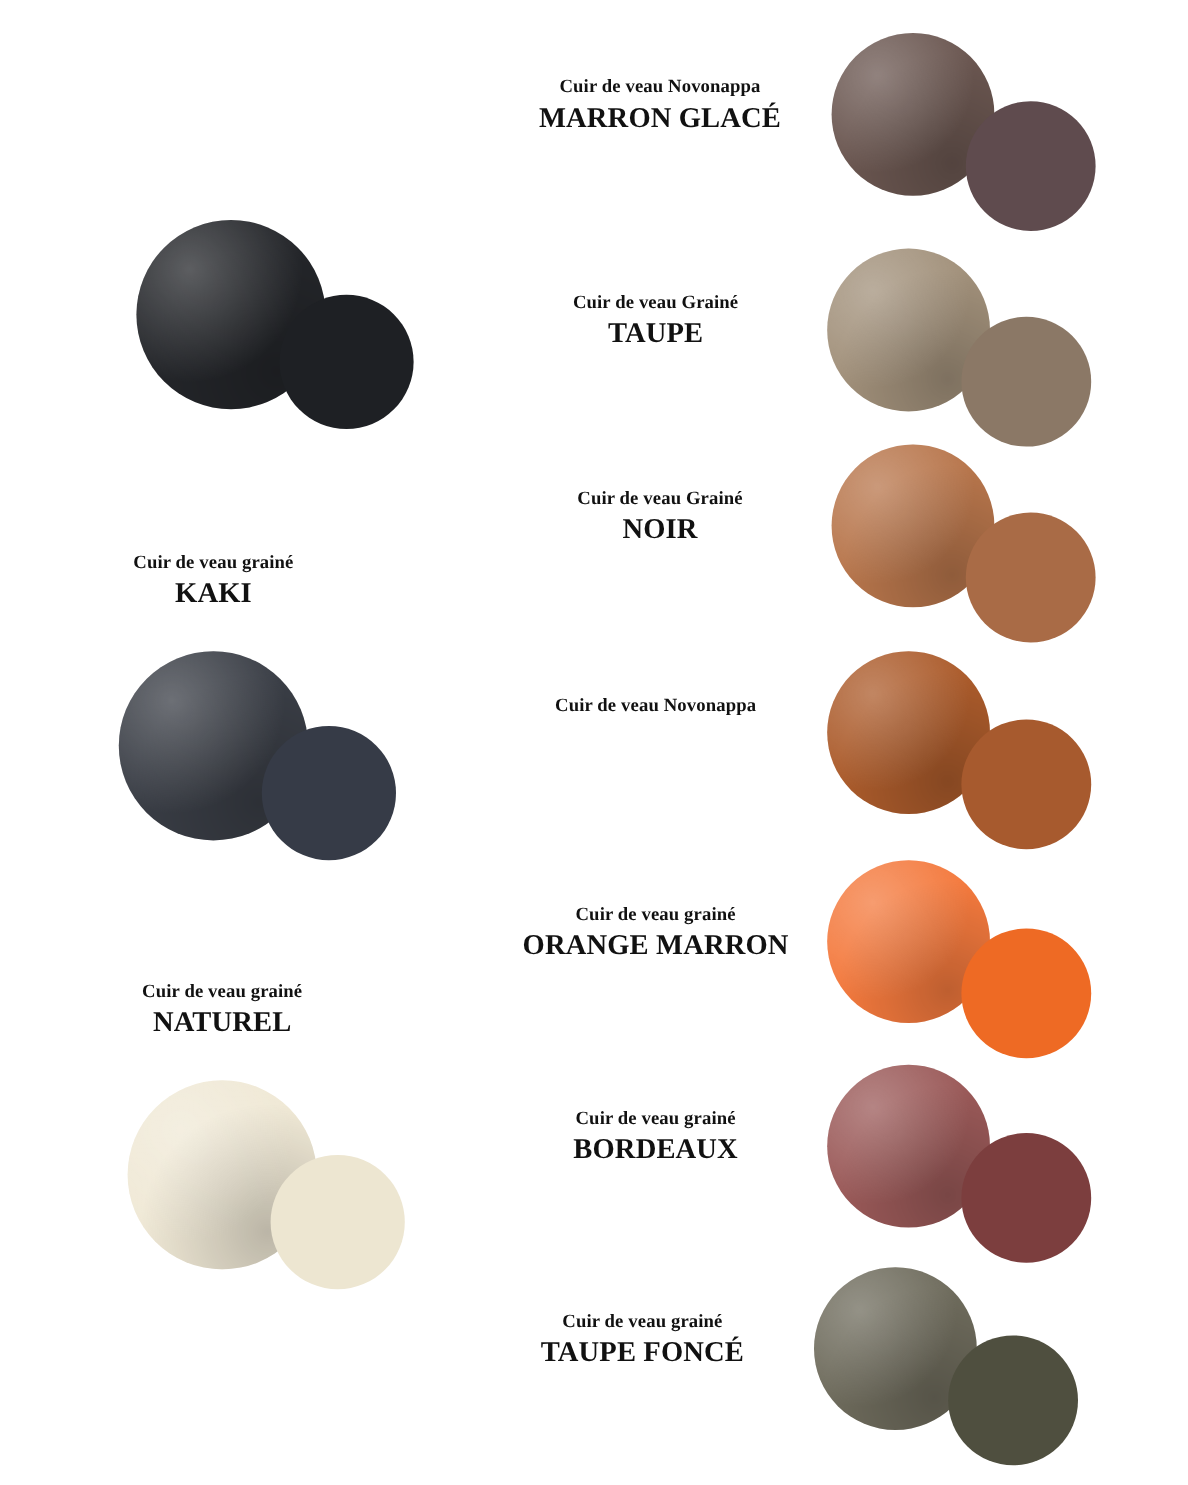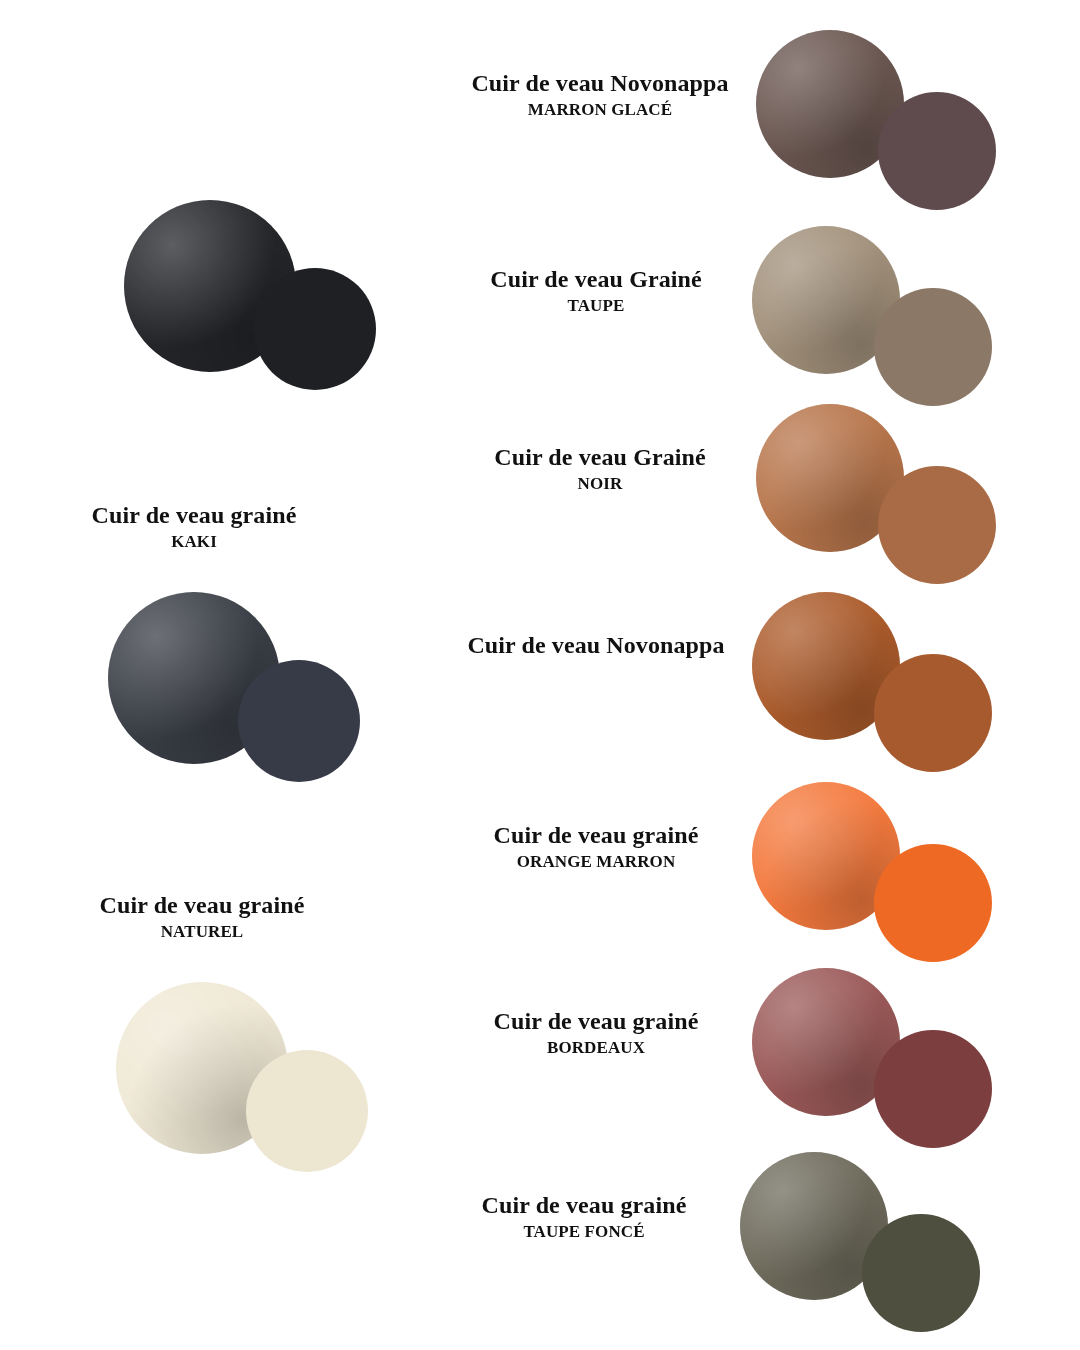--- a/index.html
+++ b/index.html
@@ -26,22 +26,22 @@
   
 
   .label {
     position: absolute;
     text-align: center;
     font-weight: bold;
     color: #111111;
     line-height: 1.30;
     letter-spacing: 0.1px;
   }
-  .label .line1 { display: block; font-size: 24px; }
-  .label .line2 { display: block; font-size: 17px; }
+  .label .line1 { display: block; font-size: 17px; }
+  .label .line2 { display: block; font-size: 26px; }
 
   .circle {
     position: absolute;
     border-radius: 50%;
   }
 
   
   .tex {
     background-repeat: repeat, repeat, repeat, no-repeat;
     background-blend-mode: overlay, soft-light, multiply, normal;

